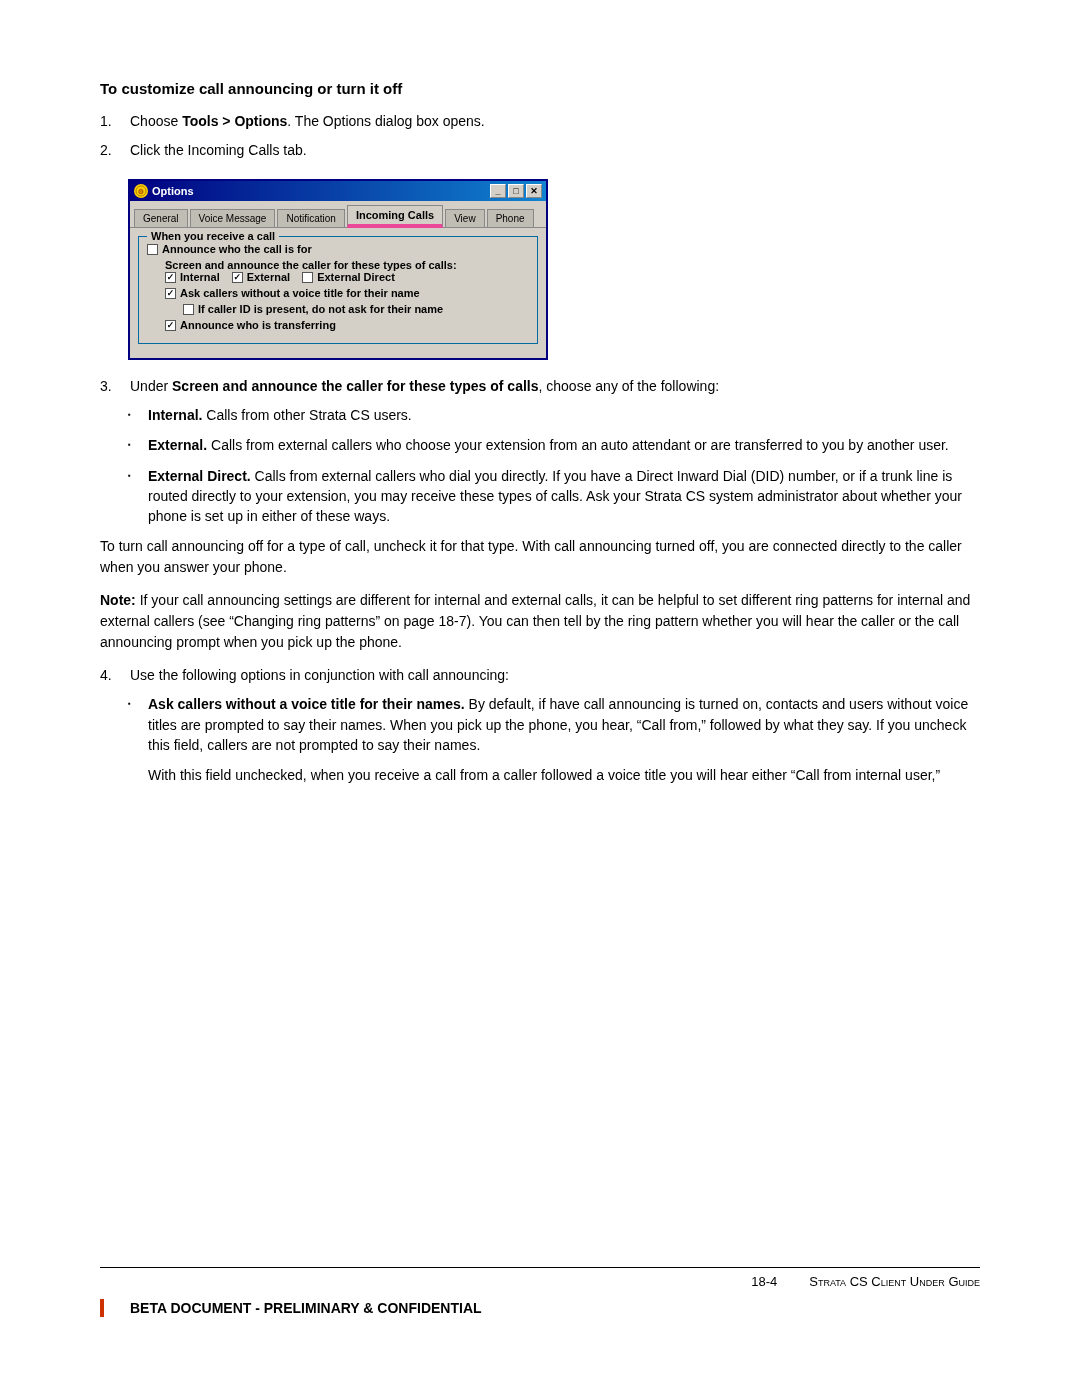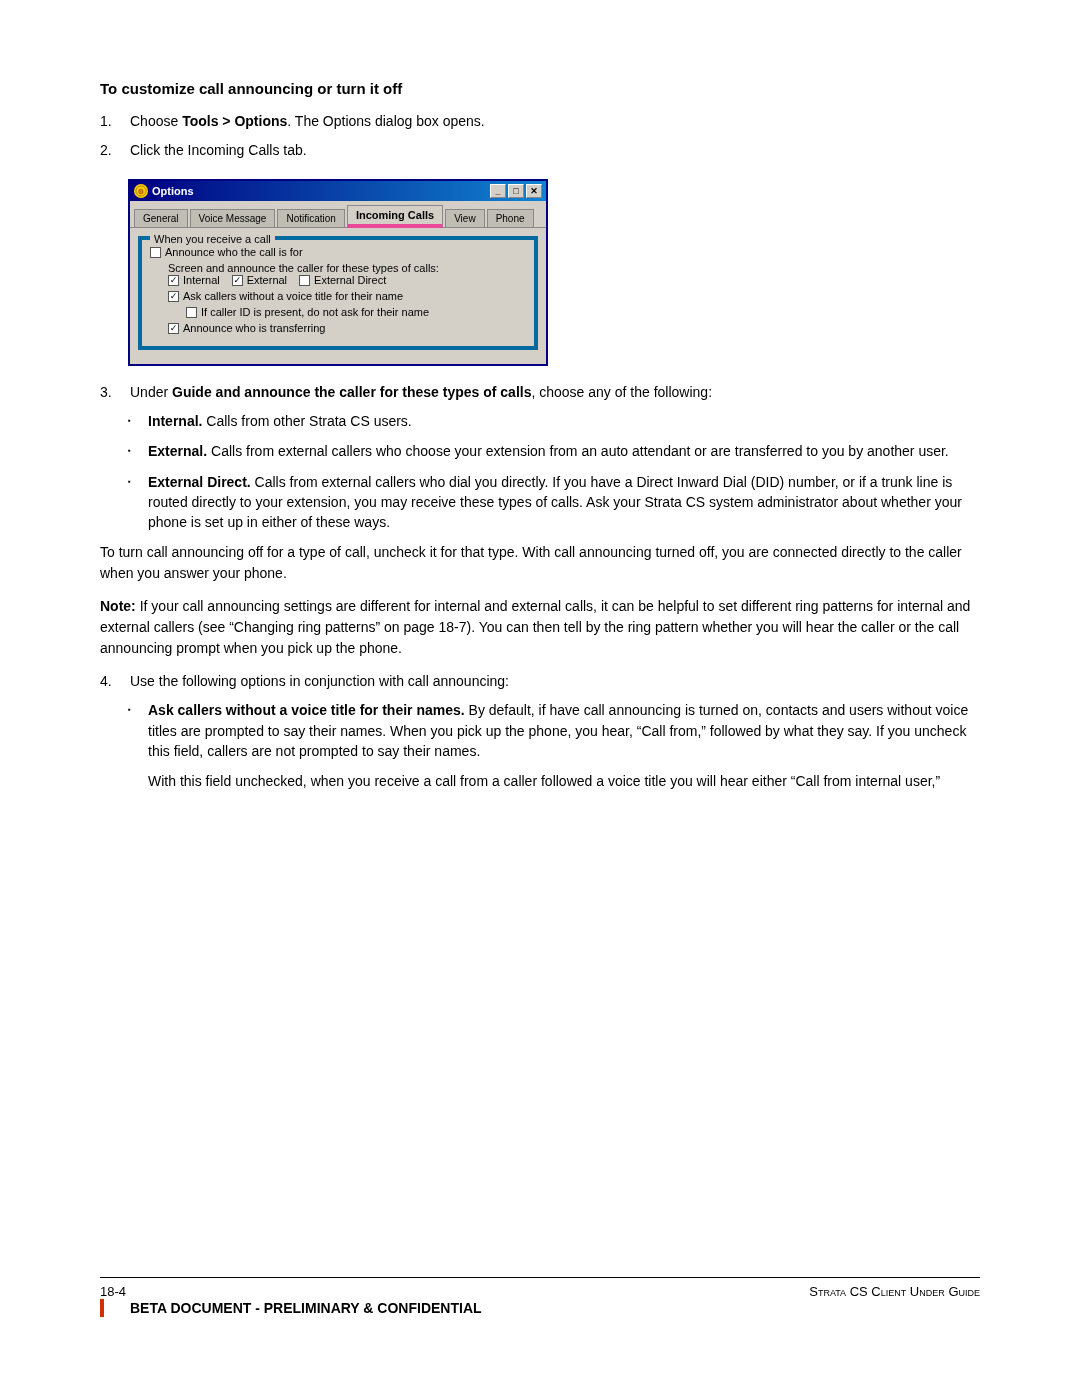--- a/index.html
+++ b/index.html
@@ -126,24 +126,25 @@
       font-size: 10px;
       text-align: right;
     }
 
     .dialog-body {
       padding: 8px;
       background: #d4d0c8;
     }
 
     .group-box {
-      border: 4px solid #0369a1;
+      border: 1px solid #0369a1;
       padding: 6px 8px 8px 8px;
       margin-bottom: 6px;
       position: relative;
+      font-weight: bold;
     }
 
     .group-box-title {
       position: absolute;
       top: -7px;
       left: 8px;
       background: #d4d0c8;
       padding: 0 4px;
       font-size: 11px;
     }
@@ -233,23 +234,23 @@
 
     
     .page-footer {
       border-top: 1px solid #000;
       padding-top: 6px;
       margin-top: auto;
     }
 
     .footer-top {
       display: flex;
-      justify-content: space-between;
-      align-items: center;
-      margin-bottom: 0;
+      justify-content: flex-end;
+      align-items: center;
+      margin-bottom: 10px;
       gap: 32px;
     }
 
     .footer-page-num {
       font-family: Arial, Helvetica, sans-serif;
       font-size: 13px;
     }
 
     .footer-title {
       font-family: Arial, Helvetica, sans-serif;
@@ -392,21 +393,21 @@
             </div>
           </div>
         </div>
       </div>
     </div>
 
     
     <div class="step-row">
       <span class="step-n">3.</span>
       <span class="step-item">
-        <span>Under </span><b>Guide and announce the caller for these types of calls</b><span>, choose any of the following:</span>
+        <span>Under </span><b>Screen and announce the caller for these types of calls</b><span>, choose any of the following:</span>
       </span>
     </div>
 
     
     <ul class="sub-bullet-list">
       <li>
         <span class="bullet-mark">▪</span>
         <span class="bullet-text">
           <b>Internal.</b><span> Calls from other Strata CS users.</span>
         </span>

